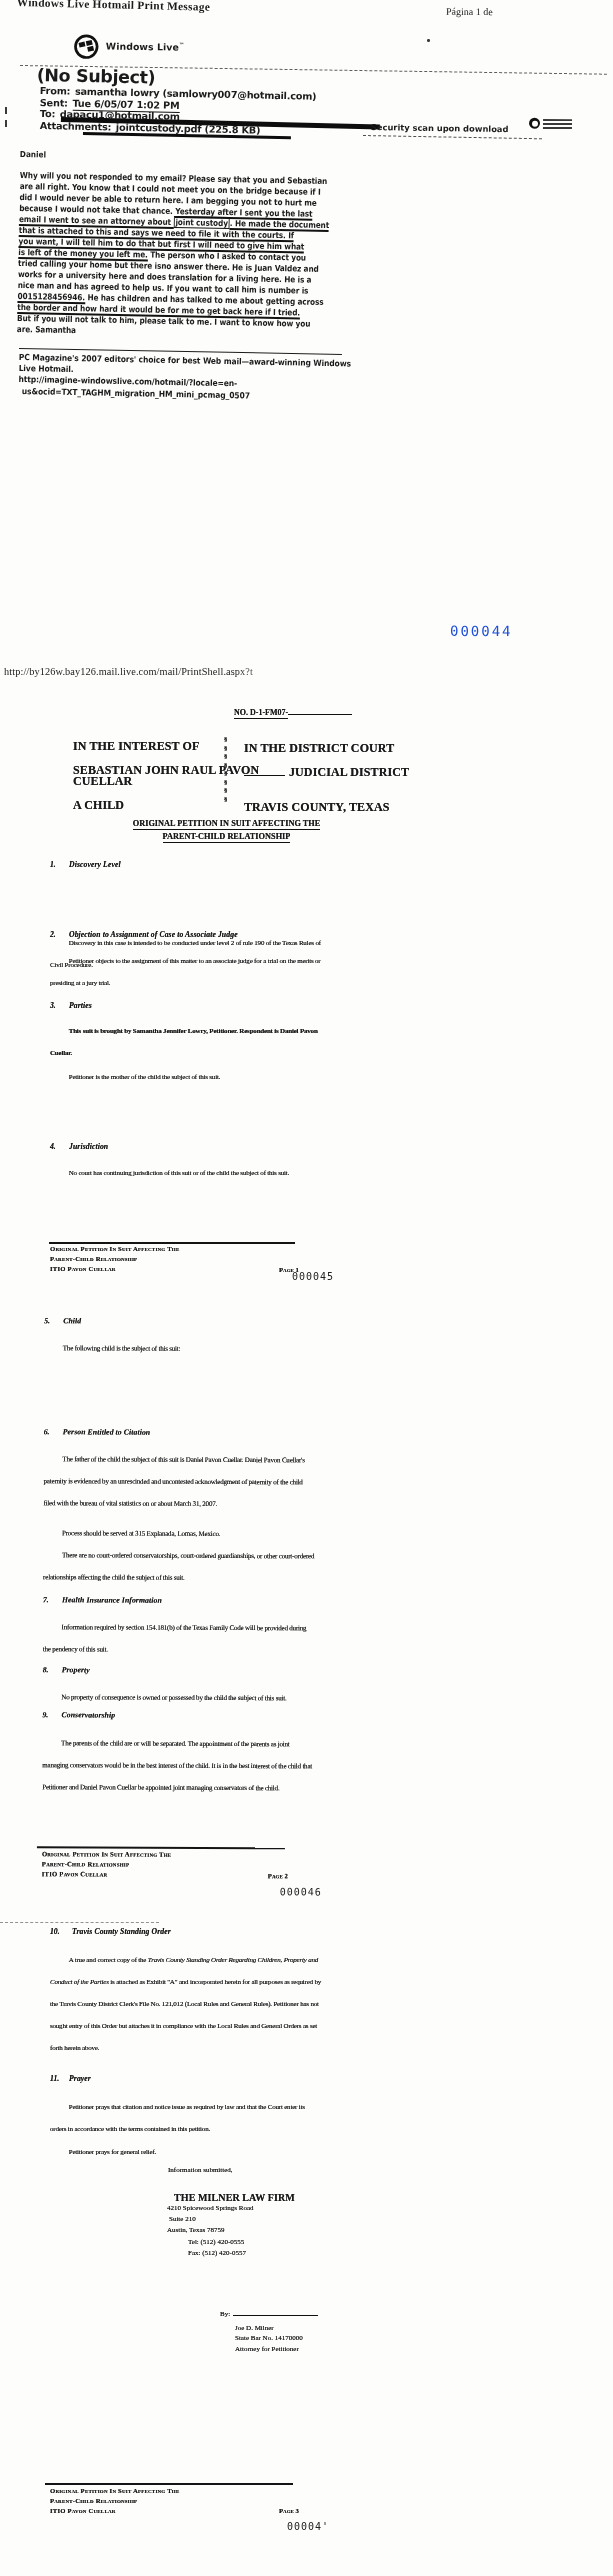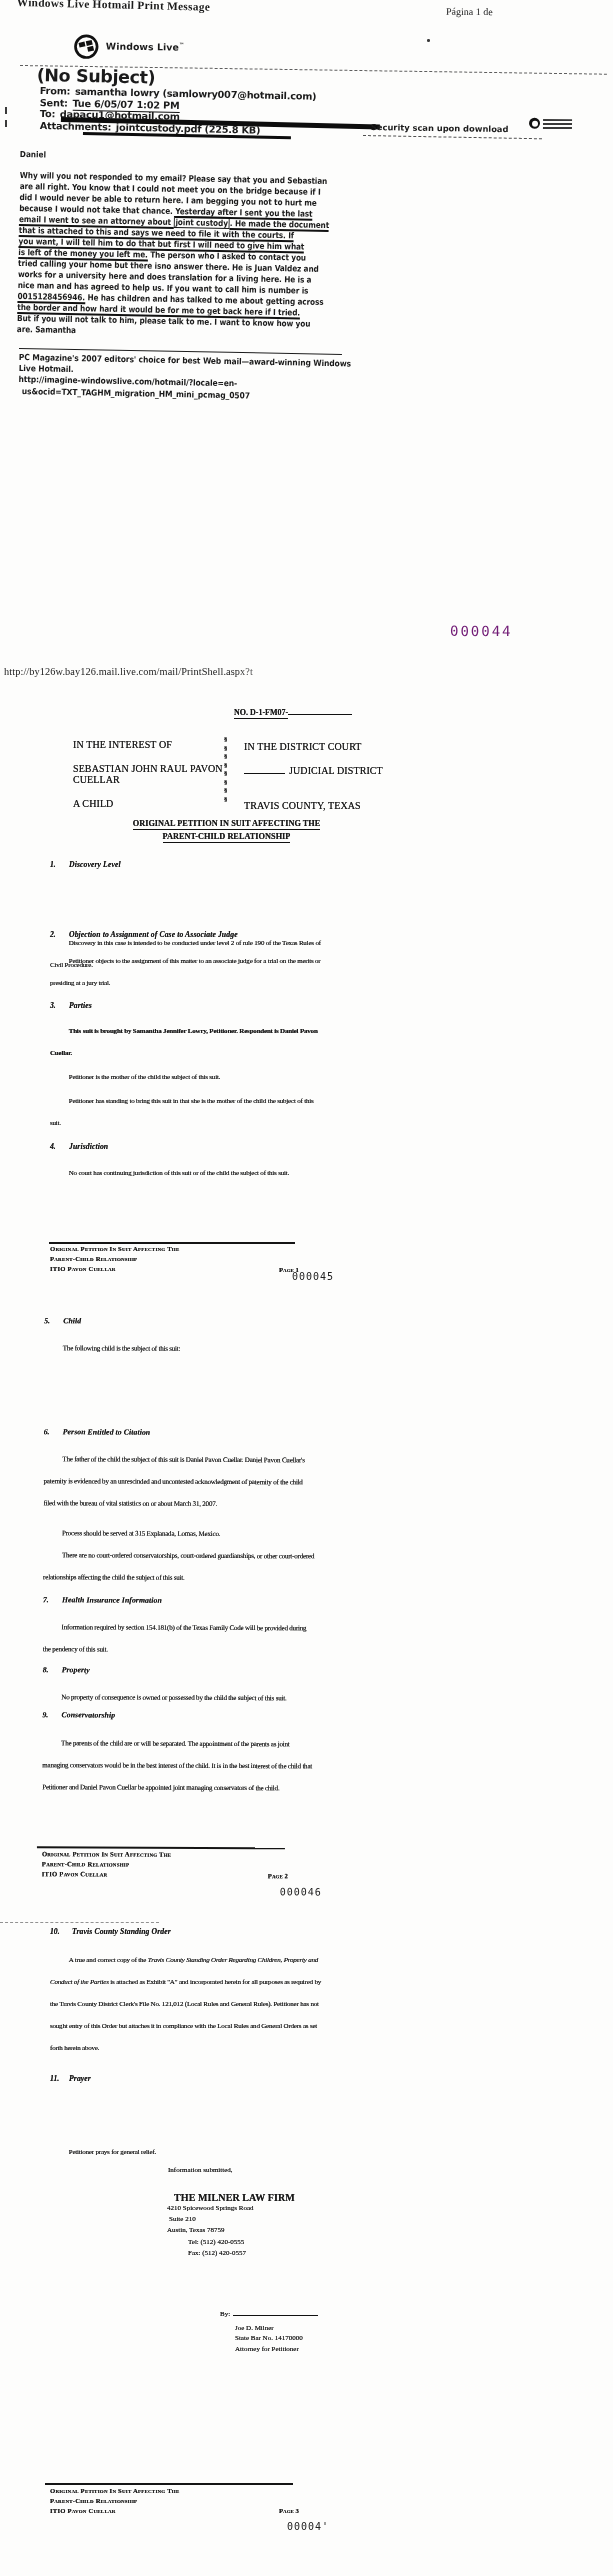--- a/index.html
+++ b/index.html
@@ -32,31 +32,31 @@
   .artifact{background:#3a3a3a;}
   .greeting{top:149px;left:20px;font-size:8.3px;transform:rotate(1.1deg) scaleX(.88);transform-origin:0 0;}
   .email-body{top:170px;left:20px;width:387px;transform:rotate(1.12deg) scaleX(.87);transform-origin:0 0;}
   .email-line{font-family:"DejaVu Sans",sans-serif;font-weight:bold;font-size:8.4px;line-height:11px;white-space:nowrap;letter-spacing:-0.1px;}
   .seg-u{border-bottom:2px solid #121212;}
   .seg-box{border:1px solid #121212;padding:0 1.3px;}
   .promo-rule{top:348px;left:18.7px;width:323px;border-top:1.3px solid #1c1c1c;transform:rotate(1.05deg);transform-origin:0 0;}
   .promo{top:352px;left:18.7px;transform:rotate(1.12deg) scaleX(.9);transform-origin:0 0;}
   .promo div{font-size:8.4px;line-height:11.2px;white-space:nowrap;letter-spacing:-0.1px;}
   .promo .ind{margin-left:4px;}
-  .bates44{top:623px;left:450px;font-size:14px;letter-spacing:2px;color:#701a75;transform:rotate(.3deg);}
+  .bates44{top:623px;left:450px;font-size:14px;letter-spacing:2px;color:#1d4ed8;transform:rotate(.3deg);}
   .print-url{top:666px;left:4px;font-size:10.3px;white-space:nowrap;letter-spacing:0.1px;}
   .url-fade{top:663px;left:235px;width:120px;height:20px;background:linear-gradient(90deg,rgba(253,253,252,0),#fdfdfc 55%);}
 
   
   .pet{position:absolute;inset:0;font-family:"Liberation Serif",serif;color:#1a1a1a;}
   .pet .t{text-shadow:0 0 0.3px #444;}
   .caseno{top:706px;left:234px;font-size:8px;font-weight:bold;}
   .caseno .txt{border-bottom:1.3px solid #111;padding-bottom:0.7px;}
   .caseno .blank{display:inline-block;width:64px;border-bottom:1.3px solid #111;height:8px;}
-  .cap{font-size:10px;font-weight:normal;letter-spacing:0.1px;white-space:nowrap;}
+  .cap{font-size:12px;font-weight:bold;letter-spacing:0.1px;white-space:nowrap;}
   .seccol{top:735px;left:224px;font-size:6.7px;font-weight:bold;line-height:8.5px;text-align:center;}
   .blank62{display:inline-block;width:41px;border-bottom:1.3px solid #111;height:7.3px;margin-right:4px;}
   .title{top:817px;left:93px;width:267px;text-align:center;font-size:8.3px;font-weight:bold;line-height:13.3px;}
   .title span{border-bottom:1.2px solid #111;padding-bottom:0.7px;}
   .secno{font-size:7.7px;font-weight:bold;font-style:italic;left:50px;white-space:nowrap;}
   .sechead{font-size:7.7px;font-weight:bold;font-style:italic;left:69px;white-space:nowrap;letter-spacing:0.1px;}
   .para{left:50px;width:272px;font-size:7px;line-height:22px;text-indent:18.7px;letter-spacing:-0.2px;}
   .kids{left:69px;font-size:7px;font-weight:bold;line-height:12px;white-space:nowrap;}
   .kids .kv{margin-left:5.3px;}
   .frule{height:2px;background:#141414;}
@@ -190,21 +190,20 @@
     <div class="abs para t" style="top:932px;">Discovery in this case is intended to be conducted under level 2 of rule 190 of the Texas Rules of Civil Procedure.</div>
 
     <div class="abs secno t" style="top:930px;">2.</div>
     <div class="abs sechead t" style="top:930px;">Objection to Assignment of Case to Associate Judge</div>
     <div class="abs para t" style="top:950px;">Petitioner objects to the assignment of this matter to an associate judge for a trial on the merits or presiding at a jury trial.</div>
 
     <div class="abs secno t" style="top:1001px;">3.</div>
     <div class="abs sechead t" style="top:1001px;">Parties</div>
     <div class="abs para t" style="top:1020px;font-weight:bold;">This suit is brought by Samantha Jennifer Lowry, Petitioner.  Respondent is Daniel Pavon Cuellar.</div>
     <div class="abs para t" style="top:1066px;">Petitioner is the mother of the child the subject of this suit.</div>
-    <div class="abs para t" style="top:1090px;">Petitioner has standing to bring this suit in that she is the mother of the child the subject of this suit.</div>
 
     <div class="abs secno t" style="top:1142px;">4.</div>
     <div class="abs sechead t" style="top:1142px;">Jurisdiction</div>
     <div class="abs para t" style="top:1162px;">No court has continuing jurisdiction of this suit or of the child the subject of this suit.</div>
 
     <div class="abs frule" style="top:1242px;left:49px;width:246px;"></div>
     <div class="abs fline t" style="top:1245px;">Original Petition In Suit Affecting The</div>
     <div class="abs fline t" style="top:1255px;">Parent-Child Relationship</div>
     <div class="abs fline t" style="top:1265px;">ITIO Pavon Cuellar</div>
     <div class="abs pglabel t" style="top:1266px;left:279px;">Page 1</div>
@@ -247,20 +246,21 @@
     <div class="abs dashgray"></div>
 
     <div class="abs secno t" style="top:1927px;">10.</div>
     <div class="abs sechead t" style="top:1927px;left:72px;">Travis County Standing Order</div>
     <div class="abs para t" style="top:1949px;">
       <span>A true and correct copy of the </span><span style="font-style:italic;">Travis County Standing Order Regarding Children, Property and Conduct of the Parties</span><span> is attached as Exhibit "A" and incorporated herein for all purposes as required by the Travis County District Clerk's File No. 121,012 (Local Rules and General Rules).  Petitioner has not sought entry of this Order but attaches it in compliance with the Local Rules and General Orders as set forth herein above.</span>
     </div>
 
     <div class="abs secno t" style="top:2074px;">11.</div>
     <div class="abs sechead t" style="top:2074px;">Prayer</div>
+    <div class="abs para t" style="top:2096px;">Petitioner prays that citation and notice issue as required by law and that the Court enter its orders in accordance with the terms contained in this petition.</div>
     <div class="abs para t" style="top:2141px;">Petitioner prays for general relief.</div>
 
     <div class="abs closing t" style="top:2166px;left:168px;">Information submitted,</div>
     <div class="abs closing firm t" style="top:2192px;left:166px;">THE MILNER LAW FIRM</div>
     <div class="abs closing t" style="top:2204px;left:167px;">4210 Spicewood Springs Road</div>
     <div class="abs closing t" style="top:2215px;left:169px;">Suite 210</div>
     <div class="abs closing t" style="top:2226px;left:167px;">Austin, Texas 78759</div>
     <div class="abs closing t" style="top:2238px;left:188px;">Tel: (512) 420-0555</div>
     <div class="abs closing t" style="top:2249px;left:188px;">Fax: (512) 420-0557</div>
 

